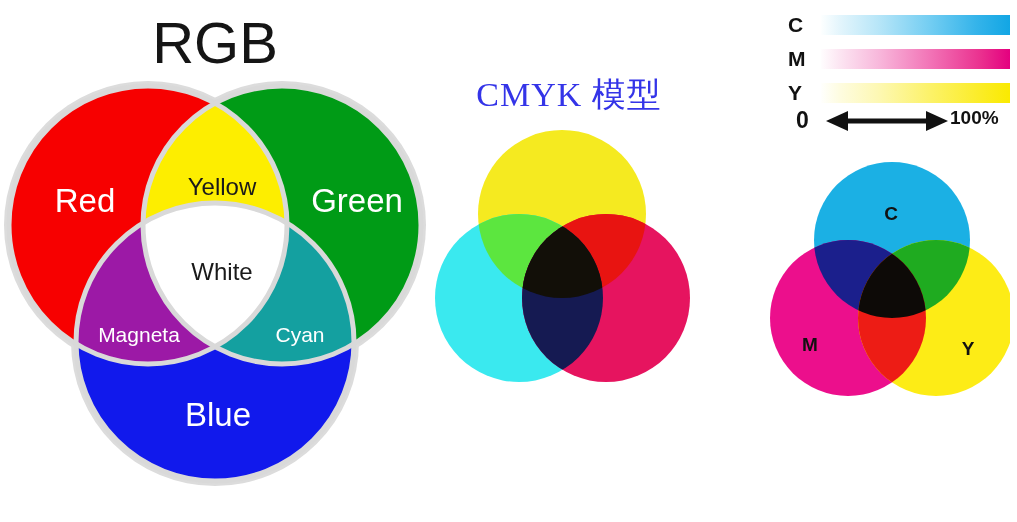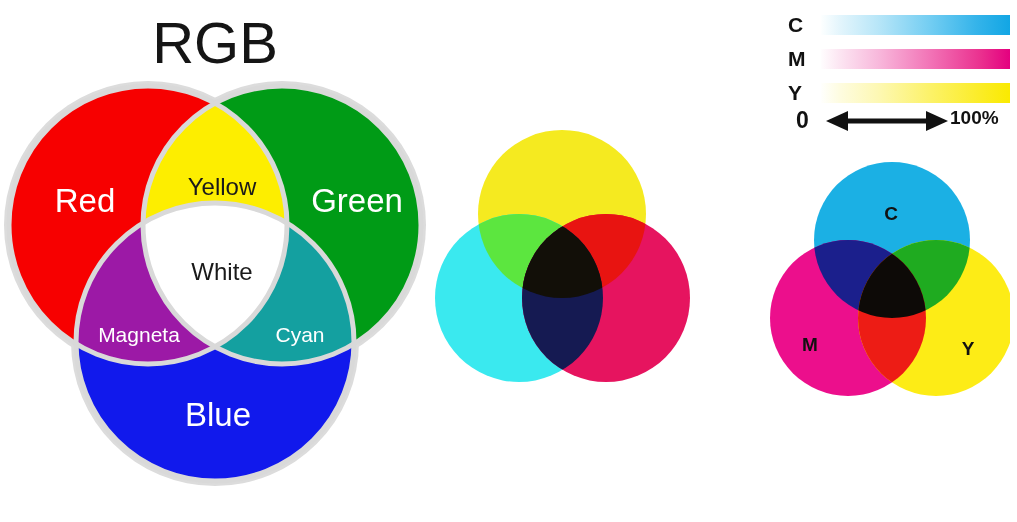--- a/index.html
+++ b/index.html
@@ -235,20 +235,21 @@
     <text class="rgb-lbl-mid venn-text-black" x="222" y="125" text-anchor="middle">Yellow</text>
     <text class="rgb-lbl-sm venn-text-white" x="300" y="272" text-anchor="middle">Cyan</text>
     <text class="rgb-lbl-sm venn-text-white" x="139" y="272" text-anchor="middle">Magneta</text>
 
     <text class="rgb-lbl-mid venn-text-black" x="222" y="210" text-anchor="middle">White</text>
   </svg>
 </div>
 
 <div id="cmyk-panel">
 
+  <div id="cmyk-title">CMYK 模型</div>
 
   <svg id="cmyk-svg" viewBox="0 0 290 300">
     <defs>
       <clipPath id="ccY">
           <circle cx="138" cy="96" r="84"></circle>
         </clipPath>
       <clipPath id="ccC">
           <circle cx="95" cy="180" r="84"></circle>
         </clipPath>
       <clipPath id="ccM">

